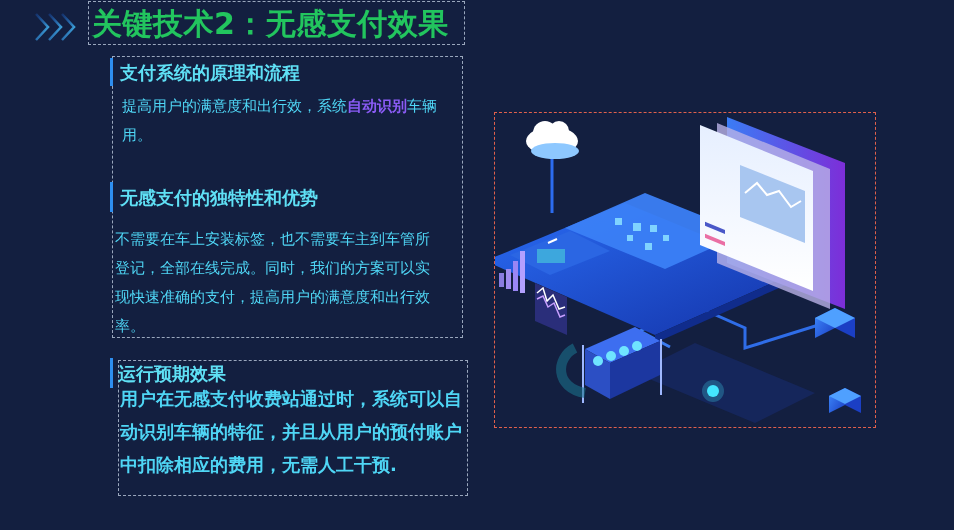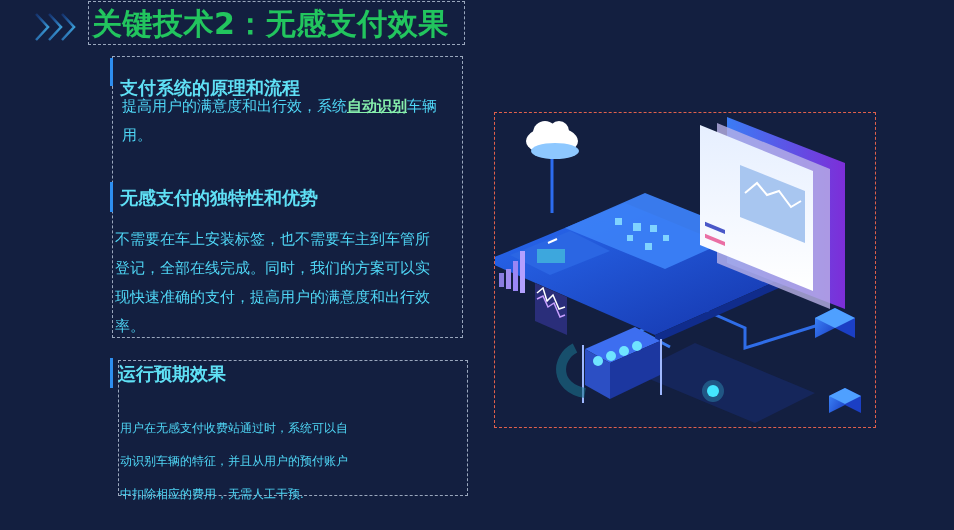--- a/index.html
+++ b/index.html
@@ -16,21 +16,21 @@
   .title-box { left:88px; top:1px; width:377px; height:44px; }
   .title-text {
     left:92px; top:4px; font-size:30px; font-weight:bold; color:#22c55e;
     letter-spacing:0.5px; white-space:nowrap; line-height:40px;
   }
 
   
   .sec-bar { width:3px; background:#2e8ef0; }
   .sec-head { font-size:18px; font-weight:bold; color:#5fe0f5; white-space:nowrap; line-height:24px; }
   .sec-body { font-size:15px; color:#4fd6f5; line-height:29px; }
-  .sec-body b { color:#86efac; font-weight:bold;text-decoration:underline; }
+  .sec-body b { color:#8b5cf6; font-weight:bold; }
 
   .box1 { left:112px; top:56px; width:351px; height:282px; }
   .box3 { left:118px; top:360px; width:350px; height:136px; }
 
   
   .illus { left:494px; top:112px; width:382px; height:316px; border:1.5px dashed #e0604c; box-sizing:border-box; overflow:hidden; }
 </style>
 </head>
 <body>
 
@@ -46,39 +46,39 @@
     <polyline points="15,2 27,15 15,28" fill="none" stroke="url(#cg)" stroke-width="2.5"></polyline>
     <polyline points="28,2 40,15 28,28" fill="none" stroke="url(#cg)" stroke-width="2.5"></polyline>
   </svg>
 </div>
 <div class="abs dash title-box"></div>
 <div class="abs title-text">关键技术2：无感支付效果</div>
 
 <div class="abs dash box1"></div>
 
 <div class="abs sec-bar" style="left:110px;top:58px;height:28px;"></div>
-<div class="abs sec-head" style="left:120px;top:76px;">支付系统的原理和流程</div>
+<div class="abs sec-head" style="left:120px;top:61px;">支付系统的原理和流程</div>
 <div class="abs sec-body" style="left:122px;top:92px;width:340px;">
   <div><span>提高用户的满意度和出行效，系统</span><b>自动识别</b><span>车辆</span></div>
   <div>用。</div>
 </div>
 
 <div class="abs sec-bar" style="left:110px;top:182px;height:30px;"></div>
 <div class="abs sec-head" style="left:120px;top:186px;">无感支付的独特性和优势</div>
 <div class="abs sec-body" style="left:115px;top:226px;width:350px;font-family:Liberation Mono, monospace;">
   <div>不需要在车上安装标签，也不需要车主到车管所</div>
   <div>登记，全部在线完成。同时，我们的方案可以实</div>
   <div>现快速准确的支付，提高用户的满意度和出行效</div>
   <div>率。</div>
 </div>
 
 <div class="abs dash box3"></div>
 <div class="abs sec-bar" style="left:110px;top:358px;height:30px;"></div>
 <div class="abs sec-head" style="left:118px;top:362px;">运行预期效果</div>
-<div class="abs sec-body" style="left:120px;top:412px;width:350px;font-size:12px;line-height:33px;">
+<div class="abs sec-body" style="left:120px;top:382px;width:350px;font-size:18px;line-height:33px;font-weight:bold;">
   <div>用户在无感支付收费站通过时，系统可以自</div>
   <div>动识别车辆的特征，并且从用户的预付账户</div>
   <div>中扣除相应的费用，无需人工干预.</div>
 </div>
 
 <div class="abs illus">
   <svg width="382" height="316" viewBox="0 0 382 316">
     <defs>
       <linearGradient id="plat" x1="0" y1="0" x2="1" y2="1">
         <stop offset="0" stop-color="#2a6df5"></stop>

